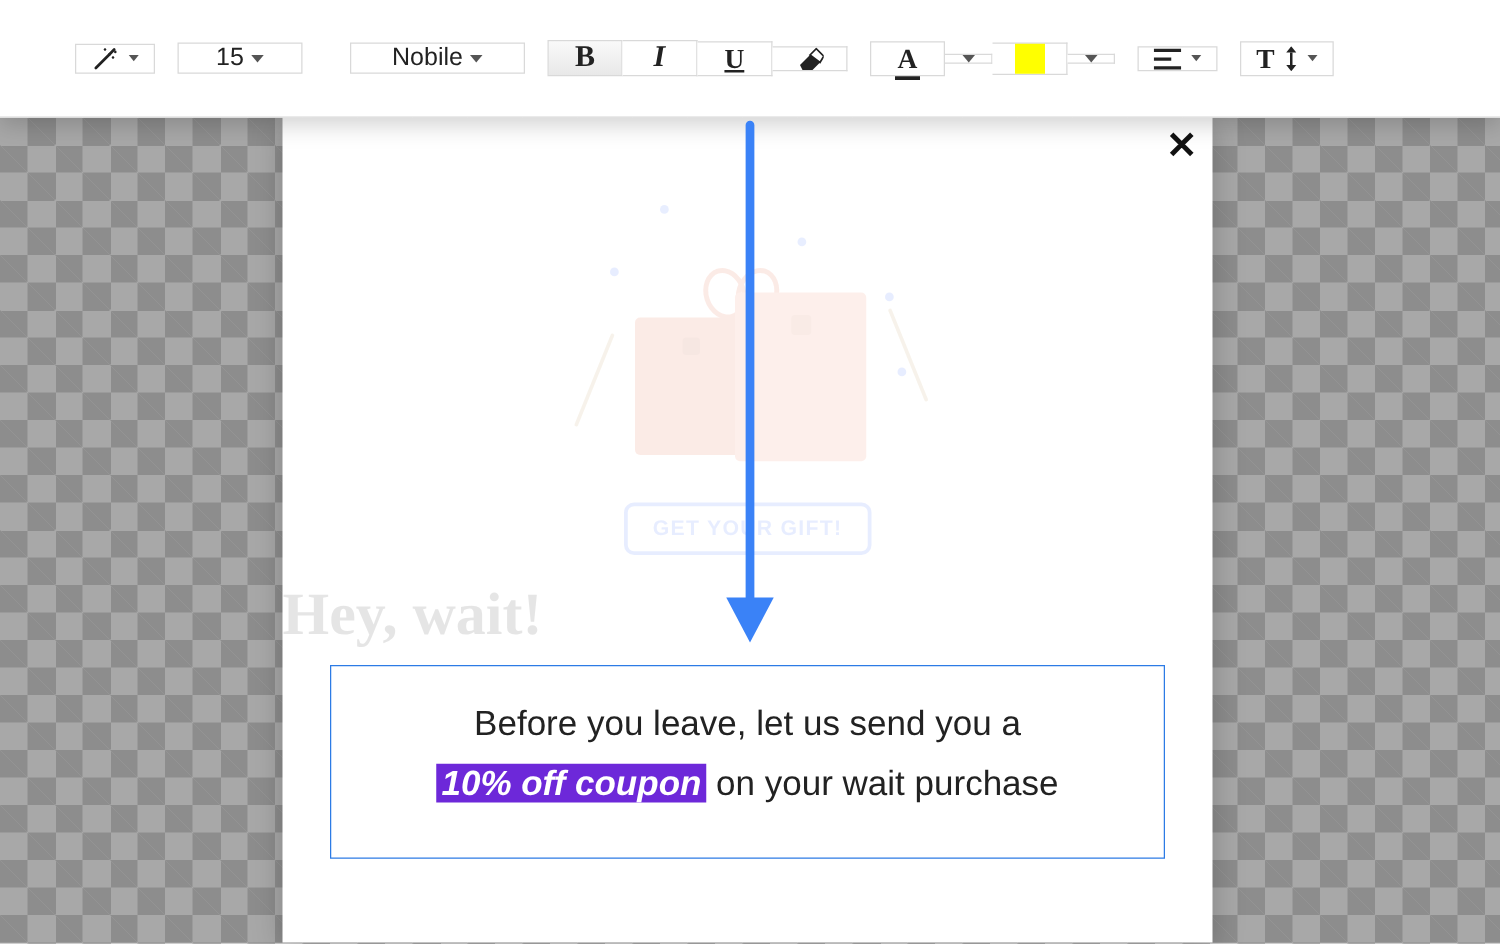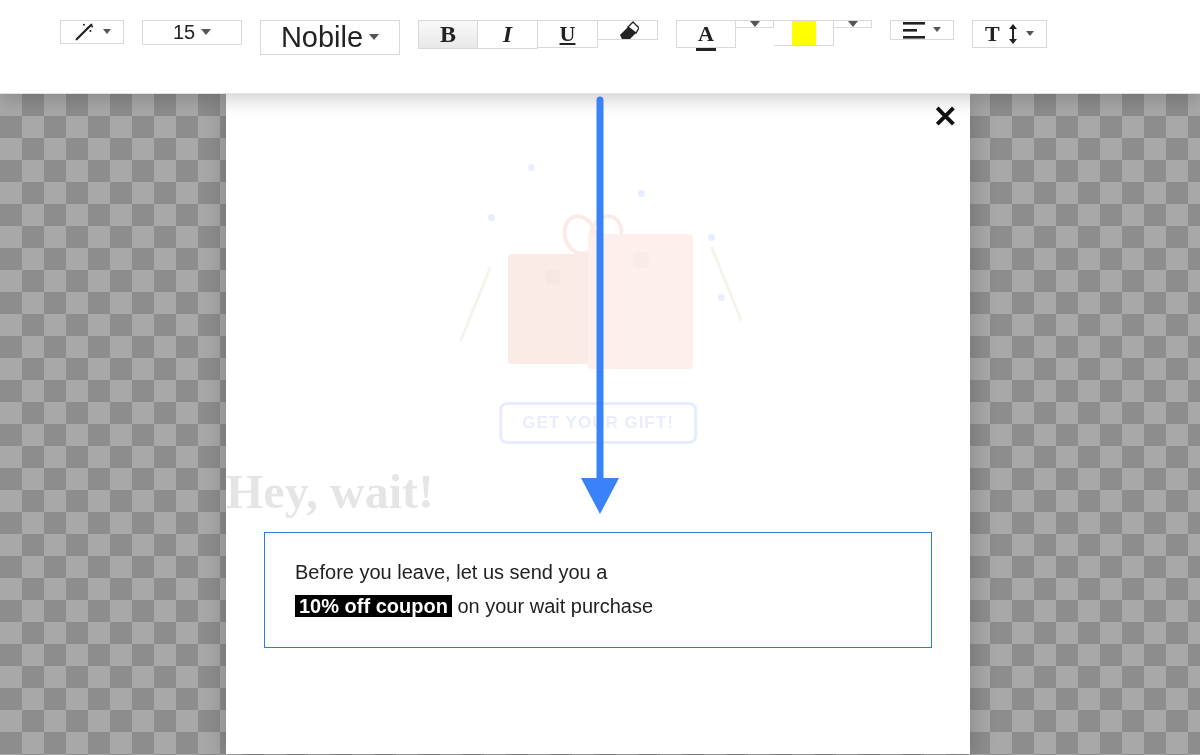--- a/index.html
+++ b/index.html
@@ -13,21 +13,21 @@
     display: flex;
     align-items: center;
     padding: 0 60px;
     gap: 18px;
     position: relative;
     z-index: 10;
     box-shadow: 0 6px 18px rgba(0,0,0,0.18);
   }
   .btn-group {
     display: flex;
-    align-items: flex-start;
+    align-items: center;
     height: 54px;
   }
   .tbtn {
     background: #fff;
     border: 1px solid #d9d9d9;
     min-width: 60px;
     display: flex;
     align-items: center;
     justify-content: center;
     font-size: 18px;
@@ -48,21 +48,21 @@
     display: inline-block;
   }
   .tbtn .mini-caret {
     width: 0; height: 0;
     border-left: 4px solid transparent;
     border-right: 4px solid transparent;
     border-top: 5px solid #555;
     display: inline-block;
     margin-left: 2px;
   }
-  .tbtn-wide { min-width: 140px; font-size: 29px; }
+  .tbtn-wide { min-width: 140px; font-size: 20px; margin-left: 20px; }
   .tbtn-num { min-width: 100px; font-size: 20px; }
   .tbtn-magic svg { width: 22px; height: 22px; }
   .tbtn svg { display: block; }
   .swatch {
     width: 24px; height: 24px; background: #ffff00;
   }
   .font-A-under {
     position: relative;
     font-weight: bold;
     font-family: Georgia, 'Times New Roman', serif;
@@ -206,30 +206,32 @@
     font-family: Georgia, 'Times New Roman', serif;
   }
 
   
   .editable-box {
     position:absolute;
     left:38px;
     right:38px;
     top:438px;
     border:1px solid #2c7be5;
-    padding:22px 30px 24px;
-    font-size:20px;
+    padding:22px 30px 36px;
+    text-align:center;
+    font-size:28px;
     line-height:1.7;
     color:#222;
   }
   .editable-box .selected {
-    background:#000000;
+    background:#6d28d9;
     color:#fff;
     font-weight:700;
     padding:0 4px;
+    font-style:italic;
   }
 
   
   .arrow-overlay {
     position:absolute;
     left:50%;
     top:0;
     transform:translateX(-50%);
     pointer-events:none;
     z-index:30;

